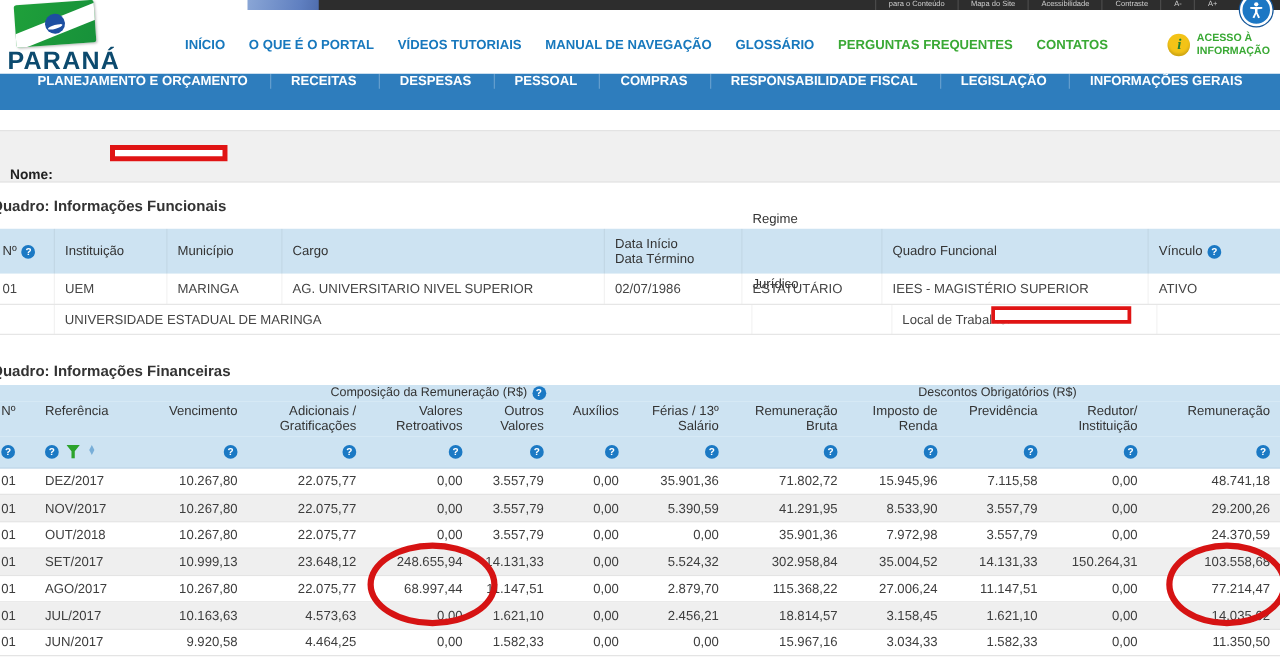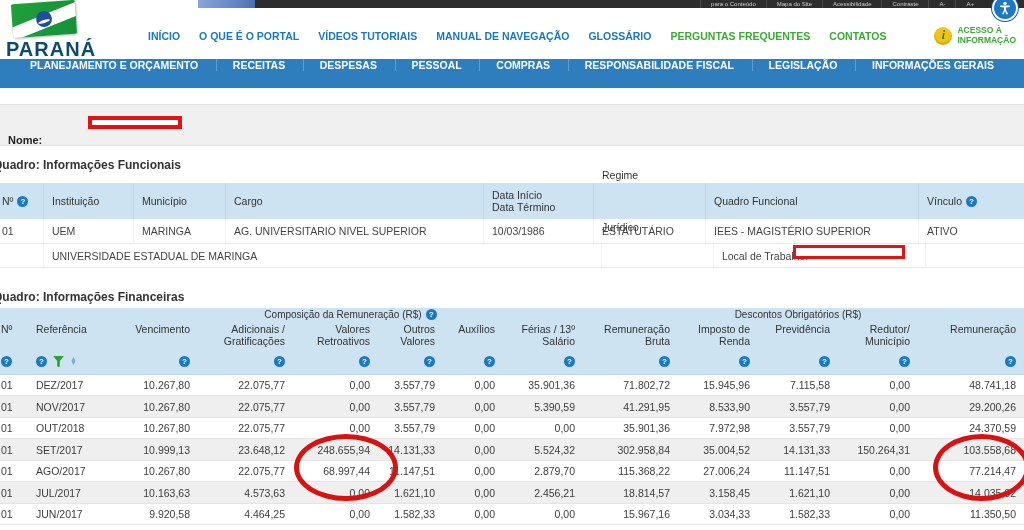--- a/index.html
+++ b/index.html
@@ -196,21 +196,21 @@
             <span>Vínculo</span>
             <span class="qi"></span>
           </span>
         </div>
     </div>
     <div class="ft-row r1">
       <div class="dcell w-num">01</div>
       <div class="dcell w-inst">UEM</div>
       <div class="dcell w-mun">MARINGA</div>
       <div class="dcell w-cargo">AG. UNIVERSITARIO NIVEL SUPERIOR</div>
-      <div class="dcell w-data">10/03/1986</div>
+      <div class="dcell w-data">02/07/1986</div>
       <div class="dcell w-reg">ESTATUTÁRIO</div>
       <div class="dcell w-quadro">IEES - MAGISTÉRIO SUPERIOR</div>
       <div class="dcell w-vinc">ATIVO</div>
     </div>
     <div class="ft-row r2">
       <div class="dcell w-num"></div>
       <div class="dcell" style="width:560px;">UNIVERSIDADE ESTADUAL DE MARINGA</div>
       <div class="dcell w-reg"></div>
       <div class="dcell w-quadro">Local de Trabalho:</div>
       <div class="dcell w-vinc"></div>
@@ -234,21 +234,21 @@
       <div class="fc1">Referência</div>
       <div class="fc2 hra">Vencimento</div>
       <div class="fc3 ra">Adicionais / Gratificações</div>
       <div class="fc4 ra">Valores Retroativos</div>
       <div class="fc5 ra">Outros Valores</div>
       <div class="fc6 hra">Auxílios</div>
       <div class="fc7 ra">Férias / 13º Salário</div>
       <div class="fc8 ra">Remuneração Bruta</div>
       <div class="fc9 ra">Imposto de Renda</div>
       <div class="fc10 hra">Previdência</div>
-      <div class="fc11 ra">Redutor/ Município</div>
+      <div class="fc11 ra">Redutor/ Instituição</div>
       <div class="fc12 hra">Remuneração</div>
     </div>
     <div class="hlp-row">
       <div class="fc0">
           <span class="qi"></span>
         </div>
       <div class="fc1">
           <span class="qi"></span>
           <span class="funnel"></span>
           <span class="sorticon">

